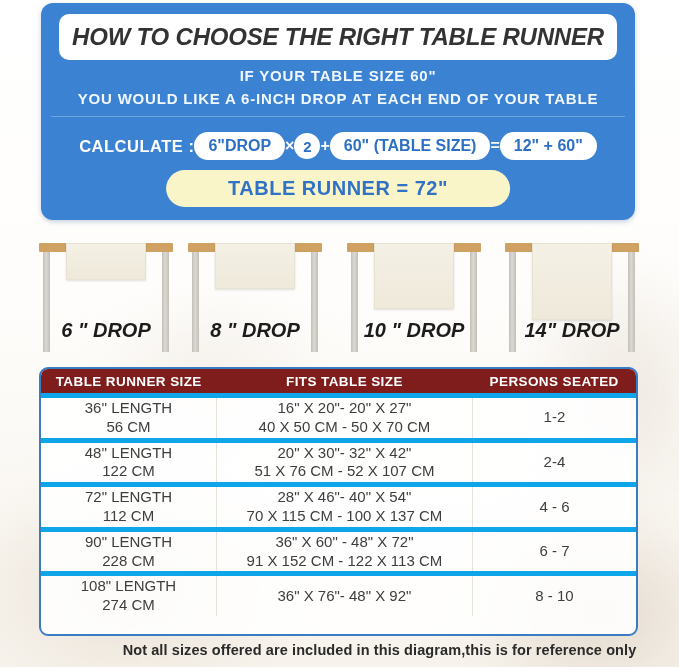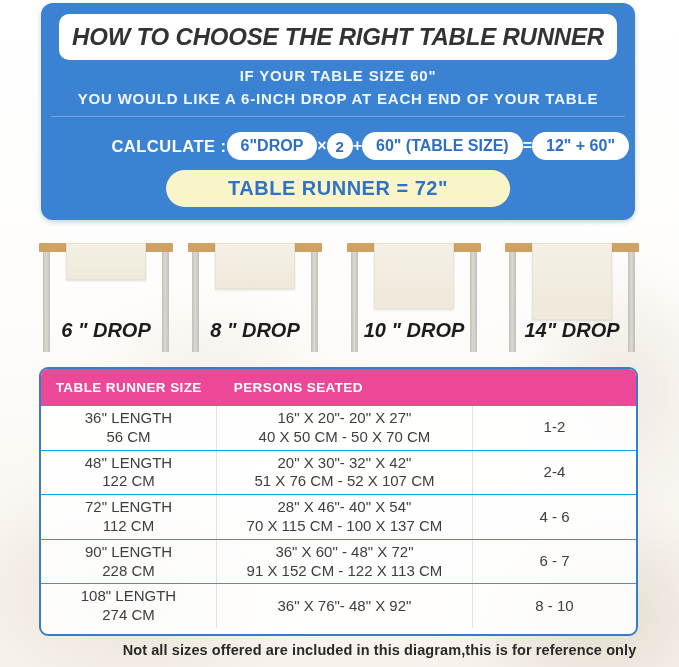--- a/index.html
+++ b/index.html
@@ -31,21 +31,21 @@
     font-size:24px;font-weight:bold;font-style:italic;color:#333333;
     letter-spacing:-0.2px;white-space:nowrap;
   }
   .sub{position:absolute;left:0;width:100%;text-align:center;
     color:#f0f7ff;font-weight:bold;font-size:15px;letter-spacing:0.8px;white-space:nowrap;}
   .sub1{top:64px;}
   .sub2{top:87px;}
   .panel-divider{position:absolute;left:10px;right:10px;top:113px;height:1px;background:rgba(255,255,255,0.28);}
   .calc-row{
     position:absolute;left:6px;right:6px;top:124px;height:38px;
-    display:flex;align-items:center;justify-content:flex-end;
+    display:flex;align-items:center;justify-content:center;
   }
   .calc-label{color:#ffffff;font-weight:bold;font-size:16.5px;letter-spacing:0.5px;white-space:nowrap;}
   .pill{
     background:#ffffff;color:#2d6fc3;font-weight:bold;font-size:16px;
     padding:5px 14px;border-radius:999px;white-space:nowrap;
   }
   .op{color:#ffffff;font-weight:bold;font-size:16px;}
   .circle2{
     width:26px;height:26px;border-radius:50%;background:#ffffff;color:#2d6fc3;
     font-weight:bold;font-size:15px;display:flex;align-items:center;justify-content:center;flex:0 0 auto;
@@ -73,25 +73,25 @@
     position:absolute;top:79px;left:0;width:100%;text-align:center;
     font-size:20px;font-weight:bold;font-style:italic;color:#1c1c1c;white-space:nowrap;
   }
 
   
   .size-table{
     position:absolute;left:39px;top:367px;width:599px;height:269px;
     border:2px solid #3a7cc4;border-radius:9px;overflow:hidden;
     background:rgba(255,255,255,0.88);box-sizing:border-box;
   }
-  .thead{display:flex;height:36px;background:#ec4899;}
+  .thead{display:flex;height:24px;background:#7f1d1d;}
   .hcell{display:flex;align-items:center;justify-content:center;
     color:#ffffff;font-weight:bold;font-size:13.5px;letter-spacing:0.4px;}
   .c1{width:29.5%;} .c2{width:43%;} .c3{width:27.5%;}
-  .trow{display:flex;height:44.6px;border-top:1px solid #0ea5e9;box-sizing:border-box;}
+  .trow{display:flex;height:44.6px;border-top:5px solid #0ea5e9;box-sizing:border-box;}
   .tcell{display:flex;flex-direction:column;align-items:center;justify-content:center;
     color:#3e3e3e;font-size:15px;line-height:1.25;text-align:center;}
   .tcell + .tcell{border-left:1px solid #e6e1d9;}
 
   .footer-note{
     position:absolute;left:0;top:642px;width:100%;text-align:center;
     font-size:14.5px;font-weight:bold;color:#2a2a2a;letter-spacing:0.1px;padding-left:40px;
   }
 </style>
 </head>
@@ -153,20 +153,21 @@
       <div class="leg leg-r"></div>
       <div class="table-top"></div>
       <div class="runner" style="height: 75px;"></div>
       <div class="fig-label">14" DROP</div>
     </div>
   </div>
 
   <div class="size-table">
     <div class="thead">
       <div class="hcell c1">TABLE RUNNER SIZE</div>
+      <div class="hcell c2">FITS TABLE SIZE</div>
       <div class="hcell c3">PERSONS SEATED</div>
     </div>
 
     <div class="trow">
       <div class="tcell c1">
         <span>36'' LENGTH</span>
         <span>56 CM</span>
       </div>
       <div class="tcell c2">
         <span>16" X 20"- 20" X 27"</span>

